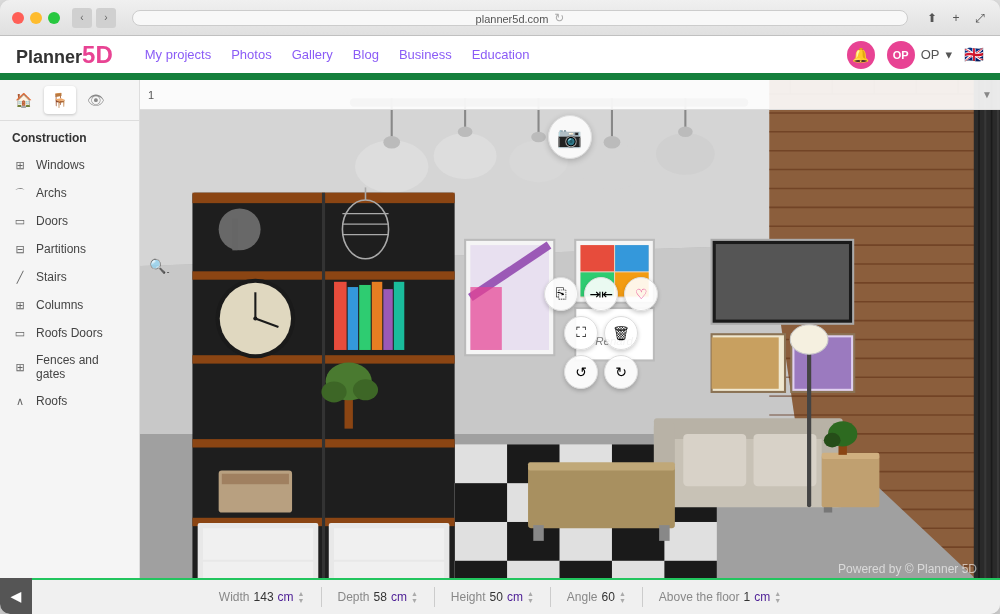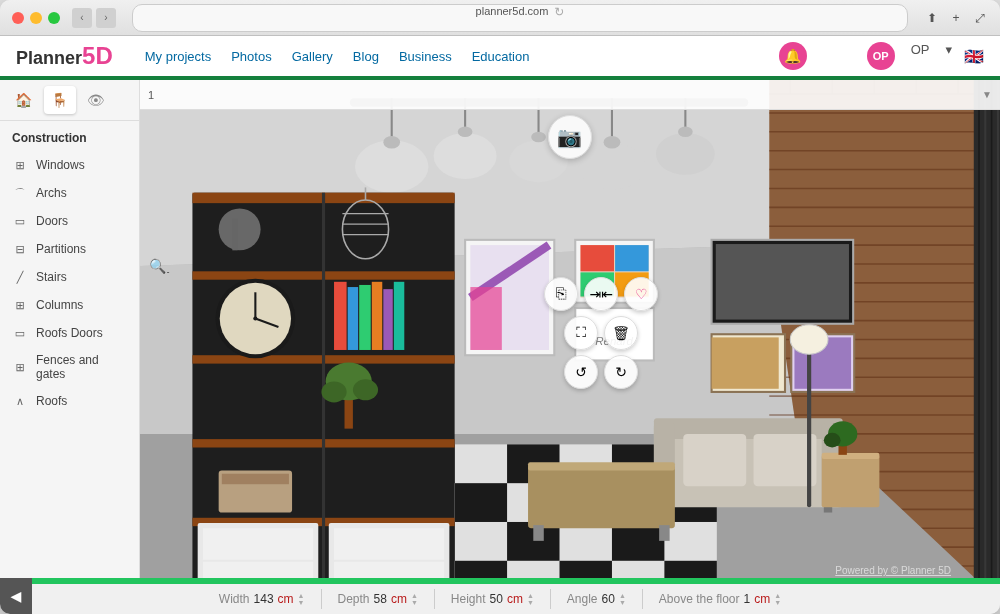--- a/index.html
+++ b/index.html
@@ -9,34 +9,34 @@
     .window { width: 1000px; height: 614px; border-radius: 10px; overflow: hidden; box-shadow: 0 10px 40px rgba(0,0,0,0.4); display: flex; flex-direction: column; }
 
     .titlebar { height: 36px; background: linear-gradient(#f0f0f0, #e0e0e0); display: flex; align-items: center; padding: 0 12px; flex-shrink: 0; border-bottom: 1px solid #c0c0c0; }
     .traffic-lights { display: flex; gap: 6px; margin-right: 12px; }
     .tl { width: 12px; height: 12px; border-radius: 50%; }
     .tl-close { background: #ff5f57; }
     .tl-min { background: #febc2e; }
     .tl-max { background: #28c840; }
     .nav-buttons { display: flex; gap: 4px; margin-right: 8px; }
     .nav-btn { width: 20px; height: 20px; background: #d0d0d0; border-radius: 3px; display: flex; align-items: center; justify-content: center; font-size: 10px; color: #666; cursor: pointer; }
-    .address-bar { flex: 1; height: 28px; background: #f8f8f8; border-radius: 10px; display: flex; align-items: flex-start; justify-content: center; font-size: 11px; color: #555; border: 1px solid #ccc; margin: 0 8px; }
+    .address-bar { flex: 1; height: 16px; background: #f8f8f8; border-radius: 10px; display: flex; align-items: flex-end; justify-content: center; font-size: 11px; color: #555; border: 1px solid #ccc; margin: 0 8px; }
     .tb-icons { display: flex; gap: 8px; margin-left: 8px; }
     .tb-icon { width: 16px; height: 16px; display: flex; align-items: center; justify-content: center; font-size: 12px; color: #555; cursor: pointer; }
 
     
-    .appbar { height: 44px; background: #fff; border-bottom: 4px solid #15803d; display: flex; align-items: center; padding: 0 16px; flex-shrink: 0; }
+    .appbar { height: 44px; background: #fff; border-bottom: 7px solid #15803d; display: flex; align-items: center; padding: 0 16px; flex-shrink: 0; }
     .logo { display: flex; align-items: baseline; margin-right: 32px; }
     .logo-planner { font-size: 18px; font-weight: 700; color: #333; }
     .logo-5d { font-size: 24px; font-weight: 700; color: #e84393; }
     .nav-links { display: flex; gap: 20px; flex: 1; }
-    .nav-link { font-size: 13px; color: #0369a1; cursor: pointer; }
+    .nav-link { font-size: 13px; color: #8b5cf6; cursor: pointer; }
     .appbar-right { display: flex; align-items: center; gap: 12px; }
     .notif-icon { width: 28px; height: 28px; background: #e84393; border-radius: 50%; display: flex; align-items: center; justify-content: center; color: white; font-size: 14px; }
-    .user-btn { display: flex; gap: 16px; font-size: 13px; color: #555; cursor: pointer; margin-left: 48px; }
+    .user-btn { display: flex; align-items: center; gap: 6px; font-size: 13px; color: #555; cursor: pointer; }
     .user-avatar { width: 28px; height: 28px; background: #e84393; border-radius: 50%; display: flex; align-items: center; justify-content: center; color: white; font-size: 11px; font-weight: 600; }
     .flag { font-size: 16px; }
 
     
     .main { display: flex; flex: 1; overflow: hidden; }
 
     
     .sidebar { width: 140px; background: #f5f5f5; border-right: 1px solid #ddd; flex-shrink: 0; overflow-y: auto; }
     .sidebar-tabs { display: flex; padding: 6px 8px; gap: 4px; border-bottom: 1px solid #ddd; }
     .sidebar-tab { width: 32px; height: 28px; display: flex; align-items: center; justify-content: center; border-radius: 4px; cursor: pointer; font-size: 14px; color: #888; }
@@ -57,34 +57,34 @@
     .camera-btn { position: absolute; top: 35px; left: 50%; transform: translateX(-50%); width: 44px; height: 44px; background: rgba(255,255,255,0.85); border-radius: 50%; display: flex; align-items: center; justify-content: center; font-size: 20px; cursor: pointer; box-shadow: 0 2px 6px rgba(0,0,0,0.2); border: 1px solid #ddd; }
 
     
     .right-panel { width: 36px; background: rgba(255,255,255,0.92); border-left: 1px solid #ddd; display: flex; flex-direction: column; align-items: center; padding: 4px 0; gap: 2px; flex-shrink: 0; }
     .rp-icon { width: 30px; height: 28px; display: flex; align-items: center; justify-content: center; font-size: 13px; color: #555; cursor: pointer; border-radius: 4px; }
     .rp-divider { width: 24px; height: 1px; background: #ddd; margin: 3px 0; }
     .obj-btn { width: 34px; height: 34px; background: rgba(255,255,255,0.9); border-radius: 50%; display: flex; align-items: center; justify-content: center; font-size: 14px; cursor: pointer; box-shadow: 0 2px 4px rgba(0,0,0,0.2); border: 1px solid #ddd; }
     .obj-btn.heart { color: #e84393; }
 
     
-    .statusbar { height: 36px; background: #f0f0f0; border-top: 6px solid #22c55e; display: flex; align-items: center; justify-content: center; gap: 16px; flex-shrink: 0; }
+    .statusbar { height: 36px; background: #f0f0f0; border-top: 2px solid #22c55e; display: flex; align-items: center; justify-content: center; gap: 16px; flex-shrink: 0; }
     .status-field { display: flex; align-items: center; gap: 4px; font-size: 12px; color: #333; }
     .status-label { color: #888; }
     .status-value { font-weight: 400; }
-    .status-unit { color: #b91c1c; }
+    .status-unit { color: #4c1d95; }
     .status-spinners { display: flex; flex-direction: column; }
     .status-spinner { font-size: 7px; color: #aaa; cursor: pointer; line-height: 1; }
     .status-divider { width: 1px; height: 20px; background: #ccc; }
 
     
     .left-arrow { position: absolute; bottom: 0; left: 0; width: 32px; height: 36px; background: #555; display: flex; align-items: center; justify-content: center; color: white; font-size: 14px; cursor: pointer; }
 
     
-    .powered-by { position: absolute; bottom: 2px; right: 49px; font-size: 10px; color: rgba(255,255,255,0.6); text-decoration: underline; }
+    .powered-by { position: absolute; bottom: 2px; right: 23px; font-size: 12px; color: rgba(255,255,255,0.6); }
 
     .scene-container { position: absolute; inset: 0; overflow: hidden; }
   </style>
 </head>
 <body>
 
 <div class="window">
 
   <div class="titlebar">
     <div class="traffic-lights">

